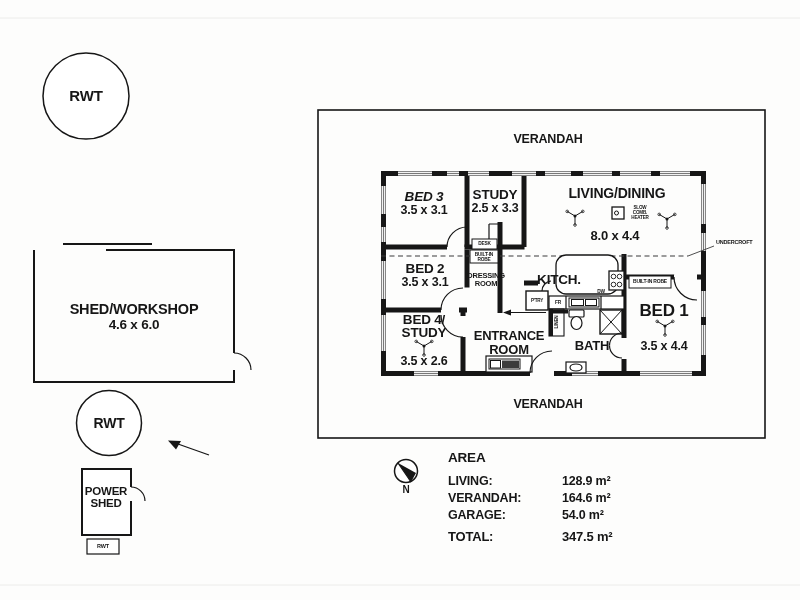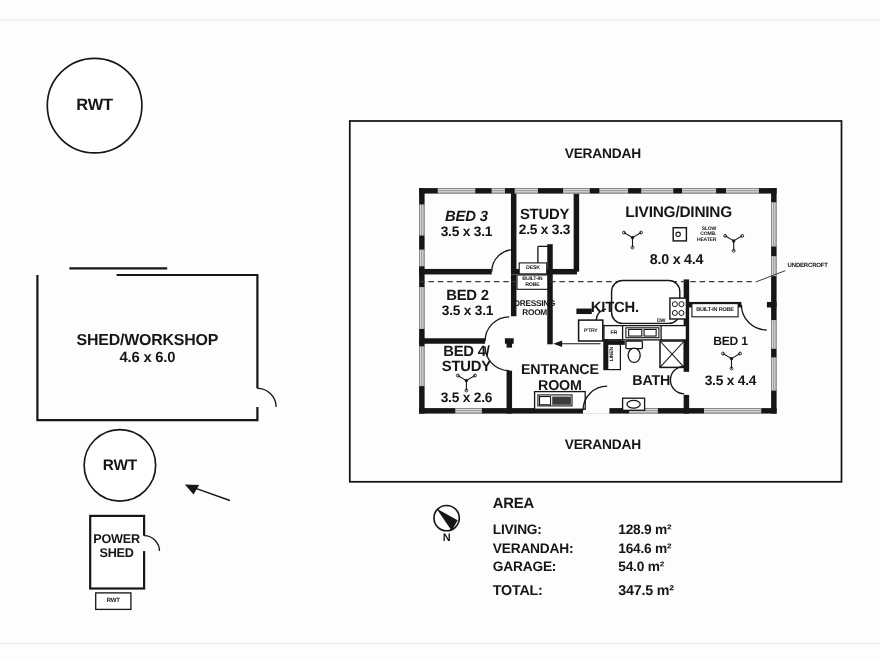--- a/index.html
+++ b/index.html
@@ -2,21 +2,21 @@
 <html><head>
 <meta charset="utf-8">
 <style>
   html,body{margin:0;padding:0;background:#fff;}
   #stage{position:relative;width:800px;height:600px;background:#fdfdfc;overflow:hidden;
          font-family:"Liberation Sans","DejaVu Sans",sans-serif;color:#161616;}
   svg{position:absolute;left:0;top:0;}
   .lbl{position:absolute;transform:translate(-50%,-50%);font-weight:700;color:#161616;
        white-space:nowrap;text-align:center;letter-spacing:-0.2px;line-height:1.05;}
   .wrap{white-space:normal;}
-  .leftal{transform:translate(0,-50%);text-align:right;}
+  .leftal{transform:translate(0,-50%);text-align:center;}
   .vert{transform:translate(-50%,-50%) rotate(-90deg);}
 </style>
 </head>
 <body>
 
 <div id="stage">
 
   <svg width="800" height="600" viewBox="0 0 800 600">
     <defs>
       <g id="fan" stroke="#161616" stroke-width="1" fill="none">
@@ -270,21 +270,21 @@
   <span class="lbl" style="left:424px;top:362px;font-size:12.5px;">3.5 x 2.6</span>
   <span class="lbl wrap" style="left:509px;top:343px;font-size:13px;width:84px;">ENTRANCE ROOM</span>
 
   <span class="lbl" style="left:537px;top:300.5px;font-size:4.6px;">P'TRY</span>
   <span class="lbl" style="left:559px;top:280px;font-size:13.5px;">KITCH.</span>
   <span class="lbl" style="left:601px;top:291.5px;font-size:4.8px;">DW</span>
   <span class="lbl" style="left:558px;top:302.5px;font-size:4.8px;">FR</span>
   <span class="lbl vert" style="left:556.5px;top:322px;font-size:4.6px;">LINEN</span>
   <span class="lbl" style="left:592px;top:346px;font-size:13px;">BATH</span>
 
-  <span class="lbl" style="left:664px;top:311px;font-size:11px;">BED 1</span>
+  <span class="lbl" style="left:664px;top:311px;font-size:17px;">BED 1</span>
   <span class="lbl" style="left:664px;top:347px;font-size:12.5px;">3.5 x 4.4</span>
   <span class="lbl" style="left:650px;top:282px;font-size:5px;">BUILT-IN ROBE</span>
 
   <span class="lbl" style="left:406px;top:490px;font-size:10px;">N</span>
 
   <span class="lbl leftal" style="left:448px;top:458px;font-size:13.5px;">AREA</span>
   <span class="lbl leftal" style="left:448px;top:482px;font-size:12.5px;font-weight:600;">LIVING:</span>
   <span class="lbl leftal" style="left:562px;top:482px;font-size:12.5px;font-weight:600;">128.9 m²</span>
   <span class="lbl leftal" style="left:448px;top:499px;font-size:12.5px;font-weight:600;">VERANDAH:</span>
   <span class="lbl leftal" style="left:562px;top:499px;font-size:12.5px;font-weight:600;">164.6 m²</span>

